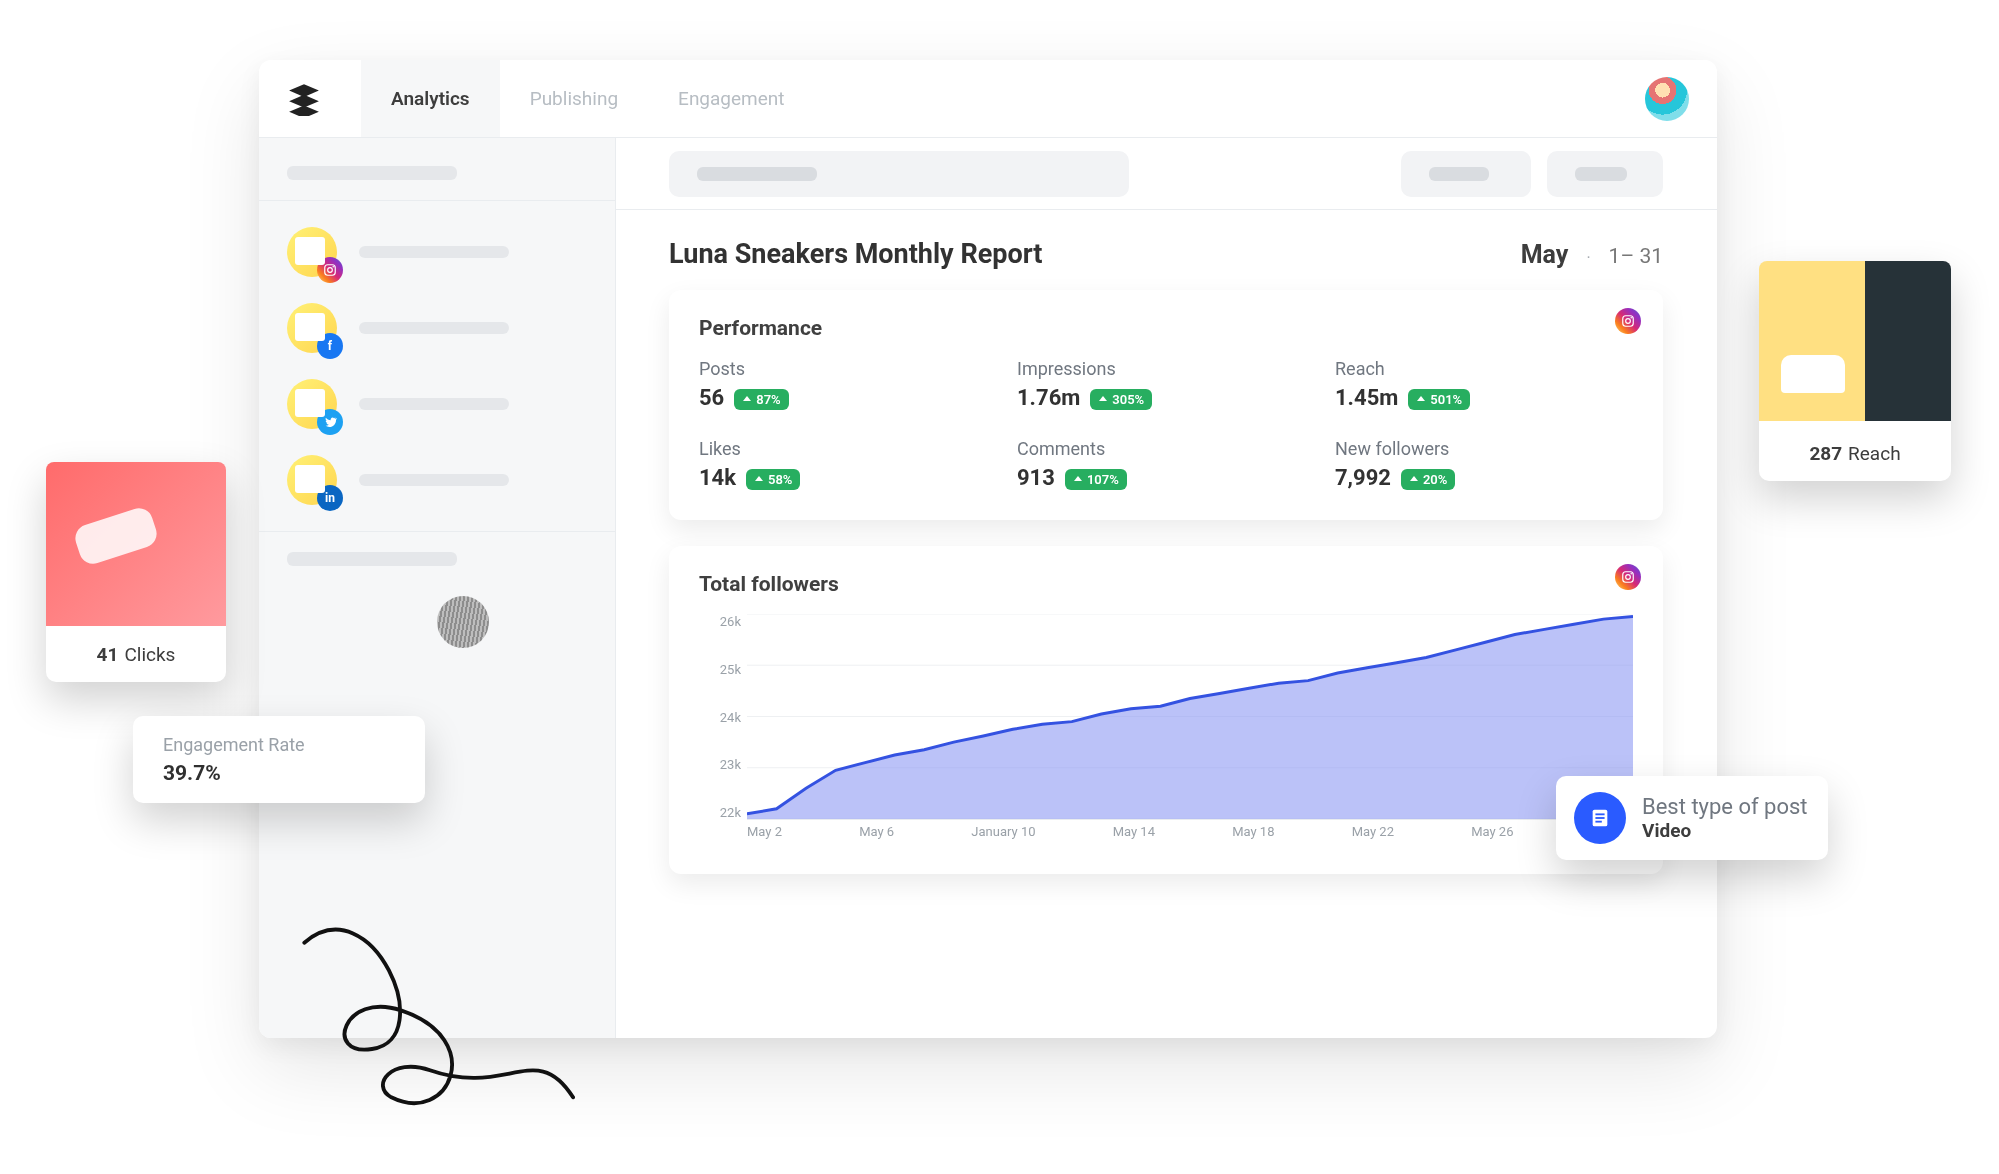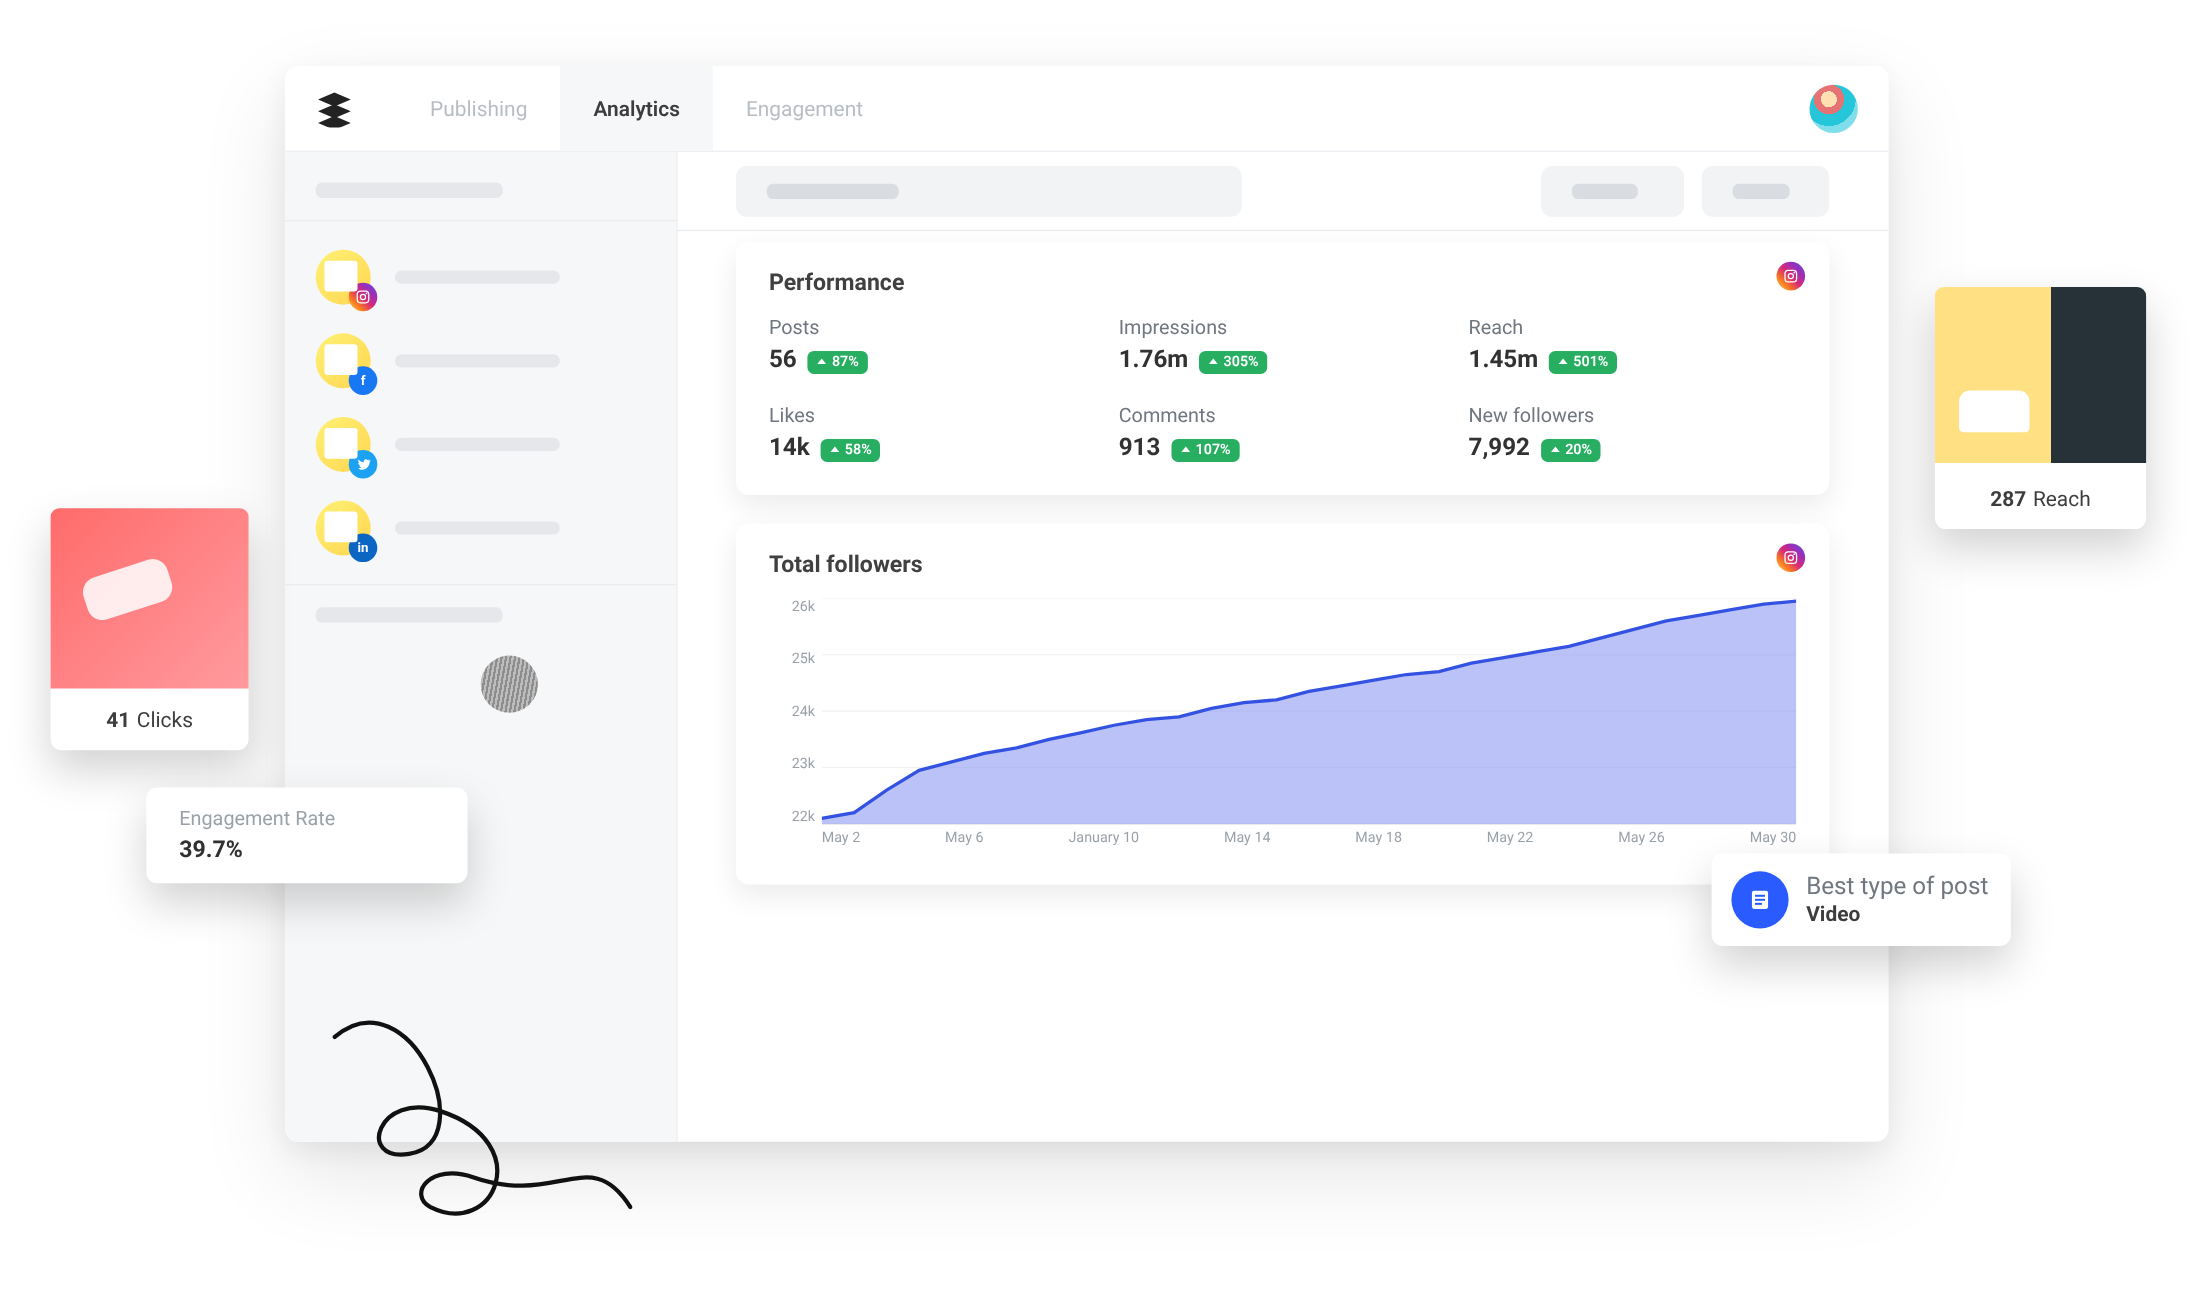--- a/index.html
+++ b/index.html
@@ -91,22 +91,22 @@
 
     <div class="topbar">
       <svg class="logo" viewBox="0 0 32 32">
           <g fill="#222">
             <polygon points="16,2 30,8 16,14 2,8"></polygon>
             <polygon points="16,12 30,18 16,24 2,18"></polygon>
             <polygon points="16,22 30,28 16,34 2,28"></polygon>
           </g>
         </svg>
       <div class="tabs">
+        <div class="tab active">Analytics</div>
         <div class="tab">Publishing</div>
-        <div class="tab active">Analytics</div>
         <div class="tab">Engagement</div>
       </div>
       <div class="avatar"></div>
     </div>
 
     <div class="sidebar">
       <div class="ph" style="width:170px;height:14px;margin-bottom:14px"></div>
       <div class="sidebar-sep"></div>
       <div class="sb-row">
         <div class="sb-icon">
@@ -159,20 +159,26 @@
           </div>
         <div class="spacer"></div>
         <div class="pill sm">
             <div class="pill-ph" style="width:60px"></div>
           </div>
         <div class="pill md">
             <div class="pill-ph" style="width:52px"></div>
           </div>
       </div>
 
+      <div class="header-row">
+        <div class="title">Luna Sneakers Monthly Report</div>
+        <div class="month">May</div>
+        <div class="dot">·</div>
+        <div class="range">1– 31</div>
+      </div>
 
       <div class="card">
         <div class="ig-badge">
             <svg width="14" height="14" viewBox="0 0 24 24" fill="#fff">
               <rect x="3" y="3" width="18" height="18" rx="5" ry="5" fill="none" stroke="#fff" stroke-width="2"></rect>
               <circle cx="12" cy="12" r="4" fill="none" stroke="#fff" stroke-width="2"></circle>
               <circle cx="17.5" cy="6.5" r="1.4"></circle>
             </svg>
           </div>
         <h3>Performance</h3>

